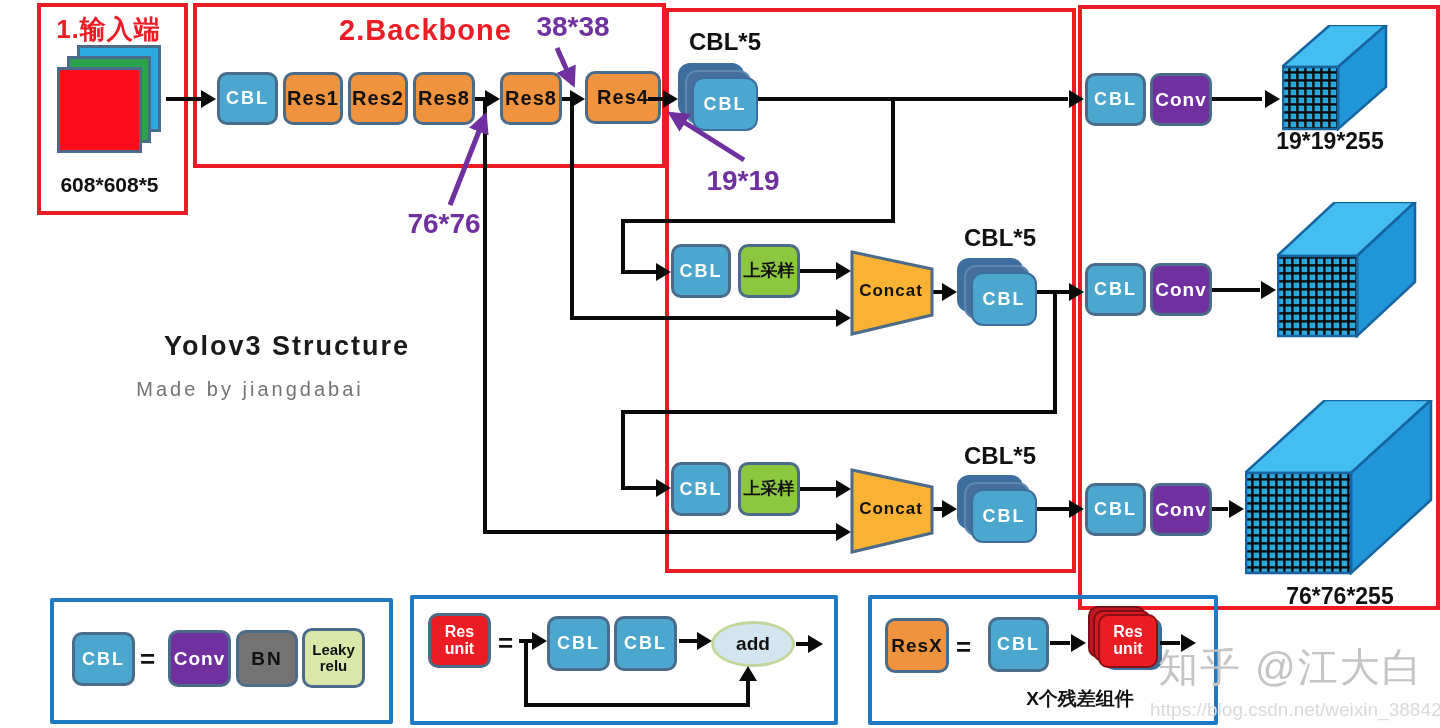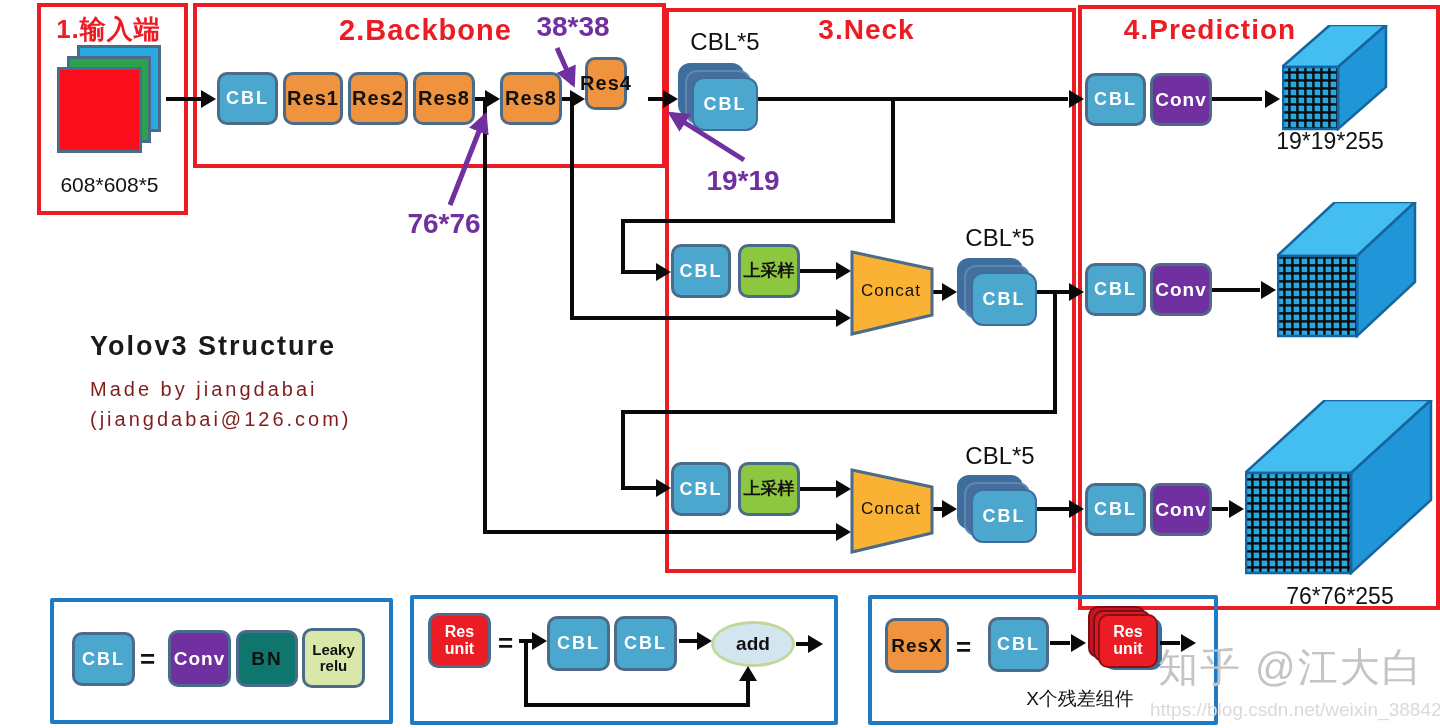--- a/index.html
+++ b/index.html
@@ -4,28 +4,28 @@
 <style>
   html,body{margin:0;padding:0;background:#fff;}
   #canvas{position:relative;width:1440px;height:728px;background:#ffffff;overflow:hidden;
           font-family:"Liberation Sans",sans-serif;}
   
   .rbox{position:absolute;border:4px solid #EC1C24;background:transparent;}
   .bbox{position:absolute;border:4px solid #1F7AC4;background:transparent;border-radius:2px;}
   
   .sec-title{position:absolute;color:#EC1C24;font-weight:bold;text-align:center;letter-spacing:1px;}
   .purple-lab{position:absolute;color:#7030A0;font-weight:bold;font-size:28px;text-align:center;}
-  .black-lab{position:absolute;color:#111;font-weight:normal;text-align:center;}
+  .black-lab{position:absolute;color:#111;font-weight:bold;text-align:center;}
   
   .blk{position:absolute;border:3px solid #4A6B8A;border-radius:10px;display:flex;align-items:center;
        justify-content:center;font-weight:bold;box-sizing:border-box;text-align:center;line-height:1.05;}
   .blk-cbl{background:#4BA7CD;color:#fff;font-size:18px;letter-spacing:2px;}
   .blk-res{background:#F0933E;color:#111;font-size:20px;letter-spacing:1px;}
   .blk-conv{background:#7030A0;color:#fff;font-size:19px;letter-spacing:1px;}
-  .blk-bn{background:#0f766e;color:#111;font-size:19px;letter-spacing:2px;}
+  .blk-bn{background:#737373;color:#111;font-size:19px;letter-spacing:2px;}
   .blk-leaky{background:#D9E8A8;color:#111;font-size:15px;}
   .blk-up{background:#8DC63F;color:#111;font-size:17px;}
   .blk-runit{background:#EC1C24;color:#fff;font-size:16px;}
   .two-line{white-space:pre-line;}
   
   .stack{position:absolute;width:80px;height:68px;}
   .stack .back{position:absolute;left:0;top:0;width:66px;height:54px;background:#3D6E9E;border-radius:12px;}
   .stack .mid{position:absolute;left:7px;top:7px;width:66px;height:54px;background:#466F9E;border-radius:12px;
               border:2px solid #5E87B0;box-sizing:border-box;}
   .stack .front{position:absolute;left:14px;top:14px;width:66px;height:54px;background:#4BA7CD;border-radius:12px;
@@ -47,53 +47,50 @@
       border-bottom:15px solid #0a0a0a;}
   
   .sq{position:absolute;border:3px solid #4A6B8A;box-sizing:border-box;}
   
   .eq{position:absolute;color:#111;font-weight:bold;font-size:26px;}
   .ellipse{position:absolute;border-radius:50%;background:#D3E6EF;border:3px solid #C3D69B;box-sizing:border-box;
            display:flex;align-items:center;justify-content:center;font-size:19px;font-weight:600;color:#111;}
   .overlay{position:absolute;left:0;top:0;pointer-events:none;}
   .wm1{position:absolute;color:#C4C4C4;font-size:40px;font-weight:500;letter-spacing:2px;}
   .wm2{position:absolute;color:#DADADA;font-size:19px;font-weight:400;}
-  .info-t{position:absolute;color:#1a1a1a;font-weight:bold;font-size:27px;letter-spacing:2px;text-align:left;}
-  .info-s{position:absolute;color:#7f1d1d;font-size:20px;letter-spacing:3px;}
+  .info-t{position:absolute;color:#1a1a1a;font-weight:bold;font-size:27px;letter-spacing:2px;text-align:right;}
+  .info-s{position:absolute;color:#737373;font-size:20px;letter-spacing:3px;text-align:center;}
 </style>
 </head>
 <body>
 
 <div id="canvas">
 
   <div class="rbox" style="left:37px;top:3px;width:143px;height:204px;"></div>
   <div class="rbox" style="left:193px;top:3px;width:465px;height:157px;"></div>
   <div class="rbox" style="left:665px;top:8px;width:403px;height:557px;"></div>
   <div class="rbox" style="left:1078px;top:5px;width:354px;height:597px;"></div>
 
   <div class="sec-title" style="left:37px;top:12px;width:143px;font-size:26px;">1.输入端</div>
   <div class="sec-title" style="left:193px;top:14px;width:465px;font-size:29px;">2.Backbone</div>
-  <div class="sec-title" style="left:665px;top:14px;width:403px;font-size:28px;">3.Neck</div>
-  <div class="sec-title" style="left:1090px;top:14px;width:240px;font-size:28px;">4.Prediction</div>
 
   <div class="sq" style="left:77px;top:45px;width:84px;height:87px;background:#29ABE2;"></div>
   <div class="sq" style="left:67px;top:56px;width:84px;height:87px;background:#2BA24C;"></div>
   <div class="sq" style="left:57px;top:67px;width:85px;height:86px;background:#FB0D1B;"></div>
   <div class="black-lab" style="left:37px;top:173px;width:145px;font-size:21px;">608*608*5</div>
 
   <div class="info-t" style="left:90px;top:331px;width:320px;">Yolov3 Structure</div>
   <div class="info-s" style="left:90px;top:378px;width:320px;">Made by jiangdabai</div>
-  <div class="info-s" style="left:90px;top:408px;width:320px;">(jiangdabai@126.com)</div>
 
   <div class="blk blk-cbl" style="left:217px;top:72px;width:61px;height:53px;">CBL</div>
   <div class="blk blk-res" style="left:283px;top:72px;width:60px;height:53px;">Res1</div>
   <div class="blk blk-res" style="left:348px;top:72px;width:60px;height:53px;">Res2</div>
   <div class="blk blk-res" style="left:413px;top:72px;width:62px;height:53px;">Res8</div>
   <div class="blk blk-res" style="left:500px;top:72px;width:62px;height:53px;">Res8</div>
-  <div class="blk blk-res" style="left:585px;top:57px;width:42px;height:53px;">Res4</div>
+  <div class="blk blk-res" style="left:585px;top:71px;width:76px;height:53px;">Res4</div>
 
   <div class="hl" style="left:166px;top:97px;width:36px;"></div>
   <div class="ar" style="left:201px;top:90px;"></div>
   <div class="hl" style="left:475px;top:97px;width:14px;"></div>
   <div class="ar" style="left:485px;top:90px;"></div>
   <div class="hl" style="left:562px;top:97px;width:12px;"></div>
   <div class="ar" style="left:570px;top:90px;"></div>
   <div class="hl" style="left:648px;top:97px;width:16px;"></div>
   <div class="ar" style="left:663px;top:90px;"></div>
 

